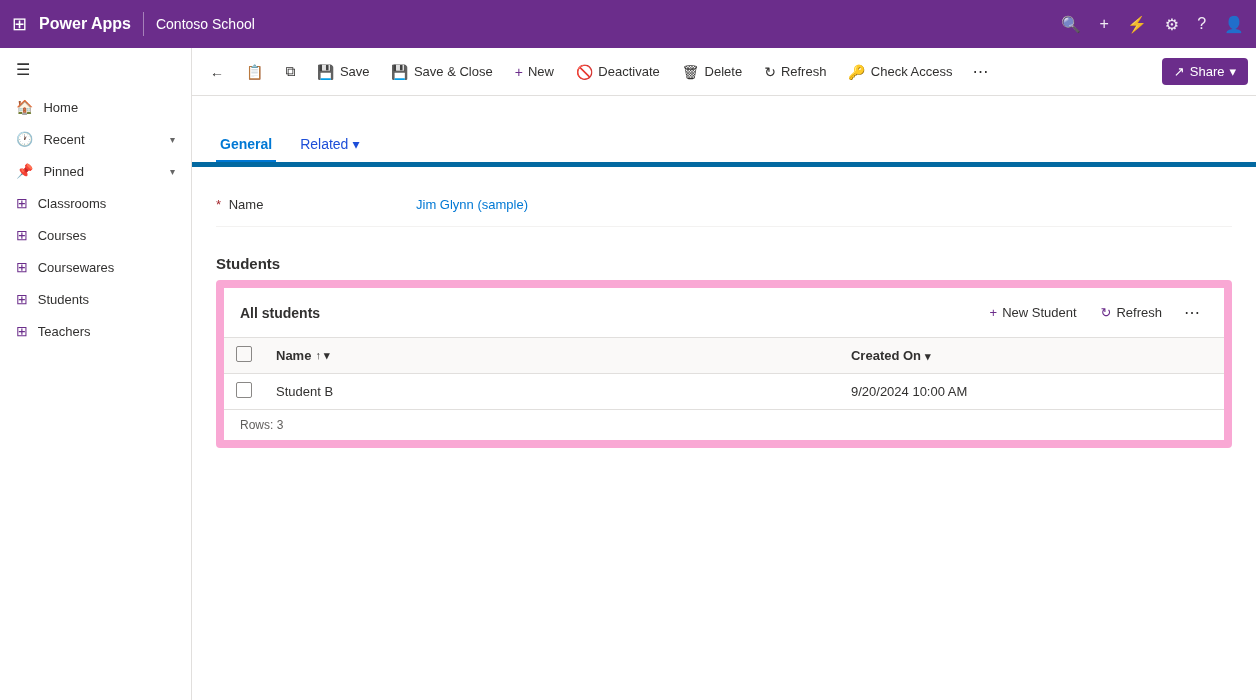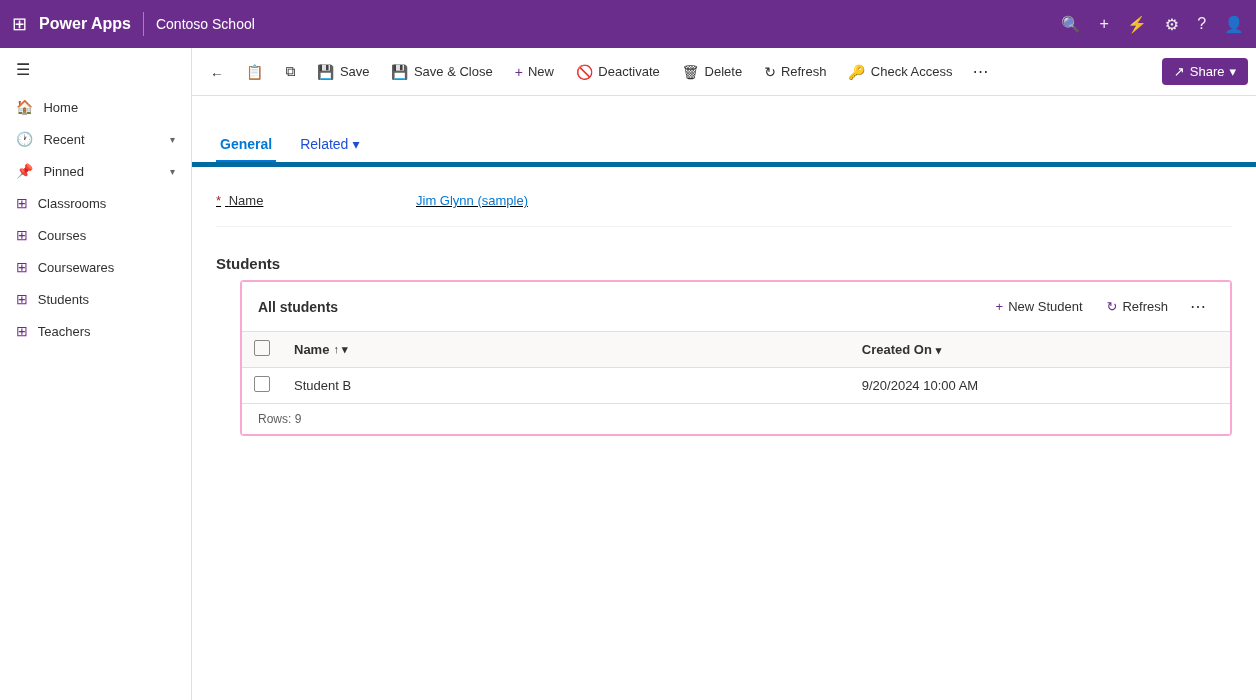--- a/index.html
+++ b/index.html
@@ -106,36 +106,35 @@
       color: #1d4ed8;
       border-bottom: 2px solid transparent;
     }
     .tab.active { color: #0078d4; border-bottom: 2px solid #0078d4; font-weight: 600; }
     .tab-related { display: flex; align-items: center; gap: 4px; }
 
     
     .form-section { padding: 16px 24px; }
     .form-row {
       display: flex;
+      align-items: center;
       padding: 10px 0;
       border-bottom: 1px solid #f3f2f1;
       min-height: 44px;
-      text-decoration: underline;
     }
     .form-label { width: 200px; font-size: 13px; color: #323130; flex-shrink: 0; }
     .form-required { color: #a4262c; margin-right: 4px; }
     .form-value { color: #0078d4; font-size: 13px; }
 
     
     .subgrid-section { padding: 0 24px 16px 24px; }
     .subgrid-title { font-size: 15px; font-weight: 600; color: #323130; padding: 12px 0 8px 0; }
     .subgrid-container {
-      border: 2px solid #f9a8d4;
+      border: 8px solid #f9a8d4;
       border-radius: 4px;
-      margin-left: 24px;
     }
     .subgrid-header {
       display: flex;
       align-items: center;
       padding: 10px 16px;
       border-bottom: 1px solid #e1dfdd;
       background: white;
     }
     .subgrid-header-title { font-size: 14px; font-weight: 600; color: #323130; }
     .subgrid-header-actions { margin-left: auto; display: flex; align-items: center; gap: 4px; }
@@ -366,18 +365,18 @@
             </thead>
             <tbody id="students-tbody">
                 <tr>
                   <td class="td-checkbox"><span class="sg-checkbox"></span></td>
                   <td class="col-name link-cell">Student B</td>
                   <td class="col-created">9/20/2024 10:00 AM</td>
                 </tr>
               </tbody>
           </table>
 
-          <div class="subgrid-footer">Rows: 9</div>
+          <div class="subgrid-footer">Rows: 3</div>
         </div>
       </div>
     </div>
   </div>
 </div>
 
 </body></html>

